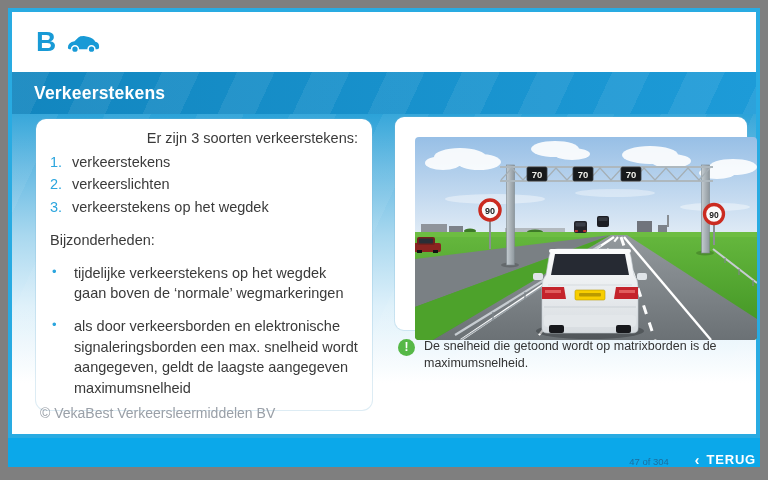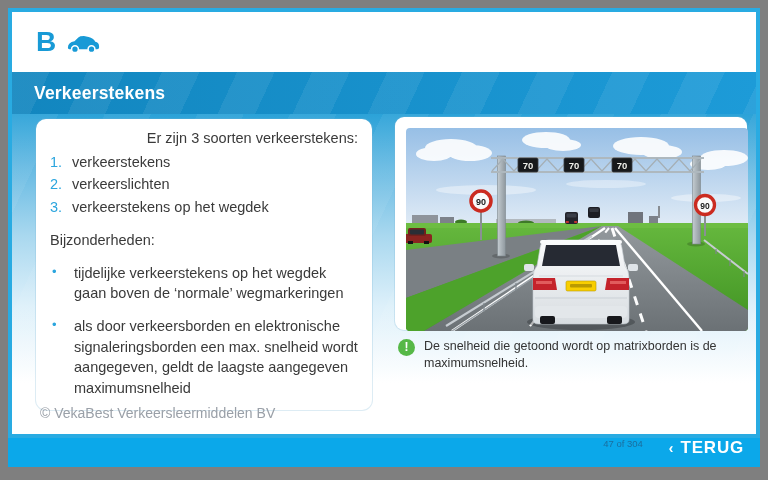--- a/index.html
+++ b/index.html
@@ -45,45 +45,45 @@
   }
   .intro{margin:0 0 3px 0;text-align:right;}
   .num-row{display:flex;margin:2px 0;}
   .num-row .num{width:22px;color:#2BA5DE;flex:none;}
   .subhead{margin:13px 0 0 0;}
   .bullet-row{display:flex;margin:12px 0 0 0;}
   .bullet-row .dot{width:22px;color:#2BA5DE;flex:none;padding-left:2px;font-size:13px;}
   .bullet-row .btxt{flex:1;}
   .img-card{
     position:absolute;left:383px;top:3px;width:352px;height:213px;box-sizing:border-box;
-    background:#ffffff;border-radius:9px;padding:11px;
+    background:#ffffff;border-radius:9px;padding:20px;
     box-shadow:0 0 0 1px rgba(120,180,210,.25);
   }
   .img-card svg{display:block;border-radius:4px;}
   .note{
     position:absolute;left:386px;top:224px;width:348px;
     display:flex;align-items:flex-start;
   }
   .note-icon{
     flex:none;width:17px;height:17px;border-radius:50%;background:#56B847;
     color:#fff;font-weight:bold;font-size:12px;line-height:17px;text-align:center;margin:1px 9px 0 0;
   }
   .note-text{font-size:12.5px;line-height:1.35;color:#333;}
   .copyright{
     position:absolute;left:28px;top:291px;font-size:14px;color:#9aa0a8;
   }
   
   .bottombar{
     position:absolute;left:8px;top:438px;width:752px;height:29px;background:#0BA8EA;
-    display:flex;align-items:flex-start;justify-content:flex-end;padding-right:16px;box-sizing:border-box;
+    display:flex;align-items:flex-end;justify-content:flex-end;padding-right:4px;box-sizing:border-box;
   }
   .page-indicator{font-size:9.5px;color:#1B6E9E;margin-right:26px;}
   .back-btn{display:flex;align-items:center;cursor:pointer;background:none;border:none;padding:0;}
   .back-chevron{color:#ffffff;font-size:14px;font-weight:bold;margin-right:7px;line-height:1;}
-  .back-label{color:#ffffff;font-size:17px;font-weight:bold;letter-spacing:.8px;}
+  .back-label{color:#ffffff;font-size:13px;font-weight:bold;letter-spacing:.8px;}
 </style>
 </head>
 <body>
 
 <div class="frame">
 
   <div class="header">
     <span class="cat-label">B</span>
     <svg class="car-icon" viewBox="0 0 36 22">
       <path d="M2,15 Q2,9 9,8 L13,4 Q14.5,2.5 19,2.5 L24,3.5 Q29,4.5 31,8.5 Q35,9.5 35,13 L35,15 Q35,16.5 33,16.5 L3.5,16.5 Q2,16.5 2,15 Z" fill="#189AD6"></path>

